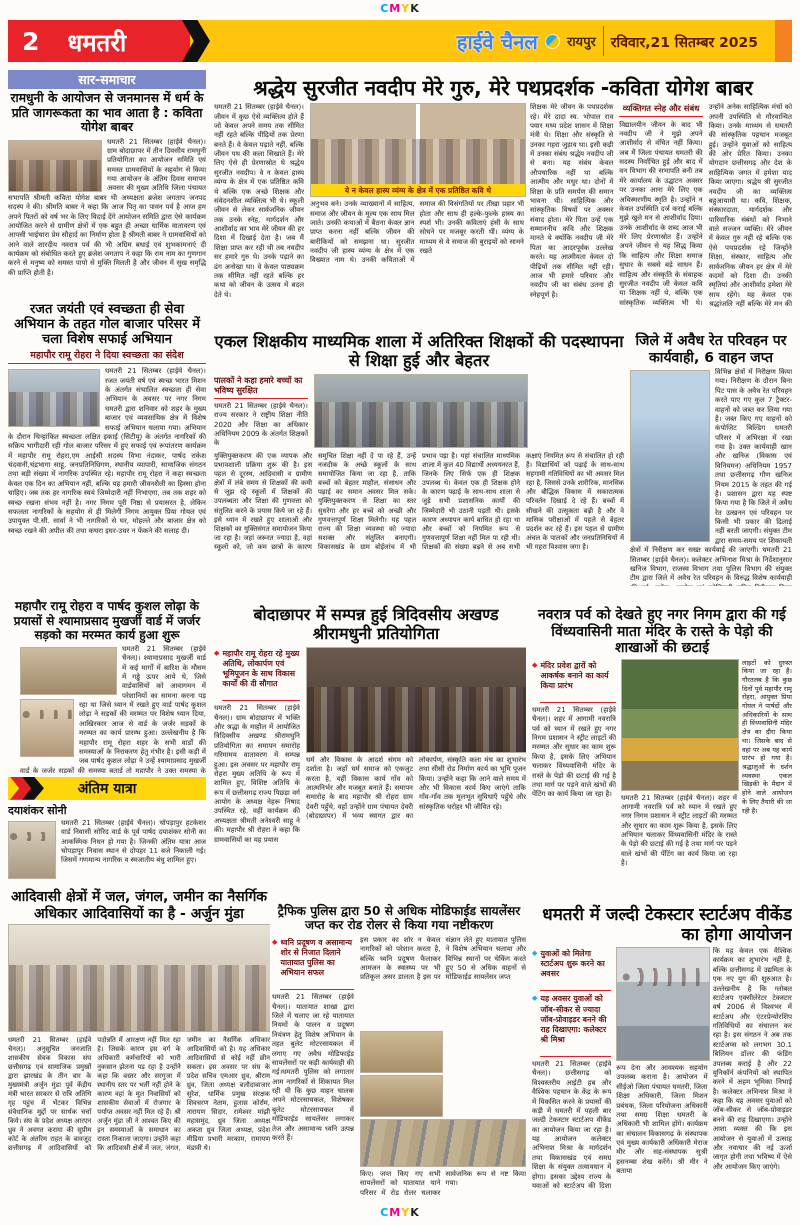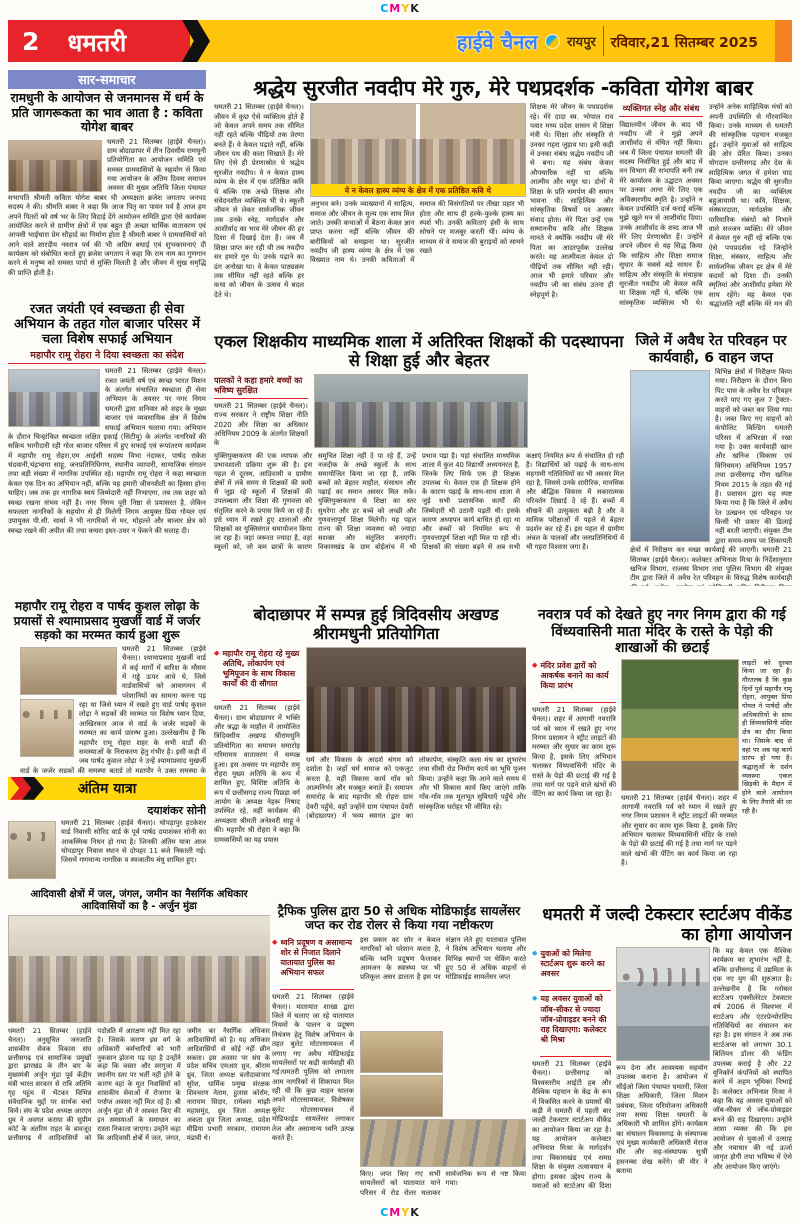--- a/index.html
+++ b/index.html
@@ -51,21 +51,21 @@
 
   
   .antim-band{position:relative;height:23px;background:#ffd60a;margin:4px 0 2px 0;}
   .chv{position:absolute;top:0;width:22px;height:23px;clip-path:polygon(0 0,55% 0,100% 50%,55% 100%,0 100%,42% 50%);}
   .chv.red{left:2px;background:#e31e26;}
   .chv.blk{left:14px;background:#111;}
   .antim-title{position:absolute;left:0;right:0;top:1px;text-align:center;
                font-weight:bold;font-size:14px;color:#111;}
   .saar{height:19px;background:#7d88c9;color:#fff;font-weight:bold;font-size:12.5px;
         text-align:center;line-height:19px;}
-  .name{font-weight:bold;text-align:right;font-size:11px;color:#111;margin:2px 0;}
+  .name{font-weight:bold;text-align:left;font-size:11px;color:#111;margin:2px 0;}
 </style>
 </head>
 <body>
 
 <div class="page">
 
   <div class="cmyk" style="top:2px;"><span class="c">C</span><span class="m">M</span><span class="y">Y</span><span class="k">K</span></div>
 
   <div class="mast">
     <div class="mast-yellow"></div>
@@ -113,21 +113,21 @@
       <span class="antim-title">अंतिम यात्रा</span>
     </div>
     <div class="name">दयाशंकर सोनी</div>
     <div class="bt" style="height:64px;overflow:hidden;">
       <span class="ph heads fl" style="display:block;width:46px;height:56px;background:linear-gradient(180deg,#ded3c0,#a89880);"></span>
       <span>धमतरी 21 सितम्बर (हाईवे चैनल)। चोपड़ापुर हटकेशर वार्ड निवासी सोरिद वार्ड के पूर्व पार्षद दयाशंकर सोनी का आकस्मिक निधन हो गया है। जिनकी अंतिम यात्रा आज चोपड़ापुर निवास स्थान से दोपहर 11 बजे निकाली गई। जिसमें गणमान्य नागरिक व स्वजातीय बंधु शामिल हुए।</span>
     </div>
   </div>
 
   <div class="art" style="left:8px;top:886px;width:262px;height:330px;">
-    <div class="hc" style="font-size:10px;">आदिवासी क्षेत्रों में जल, जंगल, जमीन का नैसर्गिक अधिकार आदिवासियों का है - अर्जुन मुंडा</div>
+    <div class="hc" style="font-size:14px;">आदिवासी क्षेत्रों में जल, जंगल, जमीन का नैसर्गिक अधिकार आदिवासियों का है - अर्जुन मुंडा</div>
     <div class="ph crowd" style="width:100%;height:106px;background:linear-gradient(180deg,#e8e2d6,#b8ab97);"></div>
     <div class="bt" style="column-count:3;column-gap:6px;margin-top:4px;height:170px;overflow:hidden;font-size:6.7px;">धमतरी 21 सितम्बर (हाईवे चैनल)। अनुसूचित जनजाति शासकीय सेवक विकास संघ छत्तीसगढ़ एवं सामाजिक प्रमुखों द्वारा झारखंड के तीन बार के मुख्यमंत्री अर्जुन मुंडा पूर्व केंद्रीय मंत्री भारत सरकार से रात्रि अतिथि गृह पहुंच में भेंटकर विभिन्न संवैधानिक मुद्दों पर सार्थक चर्चा किये। संघ के प्रदेश अध्यक्ष आरएन ध्रुव ने अवगत कराया की सुप्रीम कोर्ट के अंतरिम राहत के बावजूद छत्तीसगढ़ में आदिवासियों को पदोन्नति में आरक्षण नहीं मिल रहा है। जिसके कारण इस वर्ग के अधिकारी कर्मचारियों को भारी नुकसान झेलना पड़ रहा है उन्होंने कहा कि बस्तर और सरगुजा में स्थानीय स्तर पर भर्ती नहीं होने के कारण वहां के मूल निवासियों को शासकीय सेवाओं में रोजगार के पर्याप्त अवसर नहीं मिल रहे हैं। श्री अर्जुन मुंडा जी ने आश्वत किए की इन समस्याओं के समाधान का रास्ता निकाला जाएगा। उन्होंने कहा कि आदिवासी क्षेत्रों में जल, जंगल, जमीन का नैसर्गिक अधिकार आदिवासियों को है। यह अधिकार आदिवासियों से कोई नहीं छीन सकता। इस अवसर पर संघ के प्रदेश सचिव एमआर ध्रुव, श्रीराम ध्रुव, जिला अध्यक्ष बलौदाबाजार सुरेश, धार्मिक प्रमुख संरक्षक शिवचरण नेताम, हुलास कोर्राम, नारायण सिदार, रामेश्वर मांझी महासमुंद, ध्रुव जिला अध्यक्ष अकता ध्रुव जिला अध्यक्ष, प्रदेश मीडिया प्रभारी मरकाम, रामायण मंडावी थे।</div>
   </div>
 
   <div class="art" style="left:214px;top:74px;width:578px;height:254px;">
     <div class="hc" style="font-size:20.5px;">श्रद्धेय सुरजीत नवदीप मेरे गुरु, मेरे पथप्रदर्शक -कविता योगेश बाबर</div>
     <div style="display:flex;gap:6px;">
       <div class="bt" style="width:90px;height:208px;overflow:hidden;">धमतरी 21 सितम्बर (हाईवे चैनल)। जीवन में कुछ ऐसे व्यक्तित्व होते हैं जो केवल अपने समय तक सीमित नहीं रहते बल्कि पीढ़ियों तक प्रेरणा बनते हैं। वे केवल पढ़ाते नहीं, बल्कि जीवन पथ की कला सिखाते हैं। मेरे लिए ऐसे ही प्रेरणास्रोत थे श्रद्धेय सुरजीत नवदीप। वे न केवल हास्य व्यंग्य के क्षेत्र में एक प्रतिष्ठित कवि थे बल्कि एक अच्छे शिक्षक और संवेदनशील व्यक्तित्व भी थे। स्कूली जीवन से लेकर सार्वजनिक जीवन तक उनके स्नेह, मार्गदर्शन और आशीर्वाद का भाव मेरे जीवन की हर दिशा में दिखाई देता है। जब मैं शिक्षा प्राप्त कर रही थी तब नवदीप सर हमारे गुरु थे। उनके पढ़ाने का ढंग अनोखा था। वे केवल पाठ्यक्रम तक सीमित नहीं रहते बल्कि हर कथा को जीवन के उत्सव में बदल देते थे।</div>
       <div style="width:214px;">
         <div class="ph crowd" style="width:100%;height:92px;background:linear-gradient(90deg,#c9b9a2 49%,#fff 49% 51%,#cbb79c 51%);">

